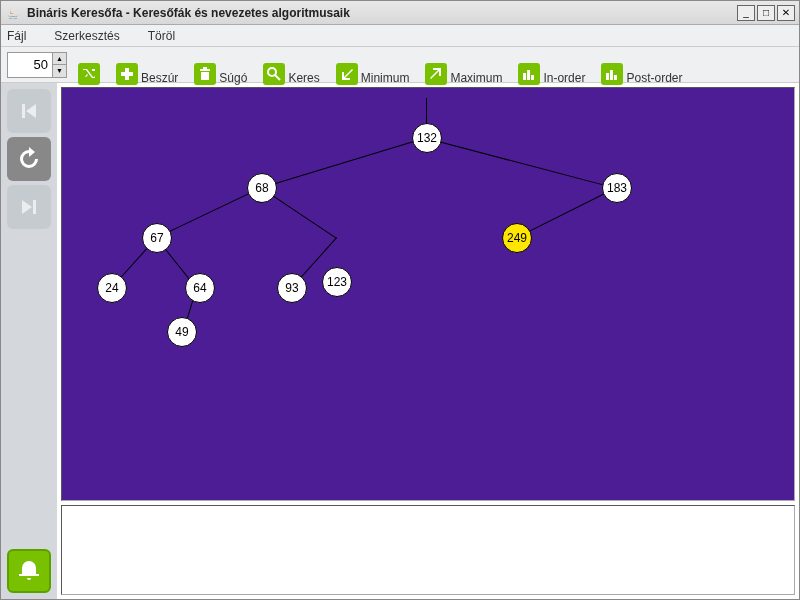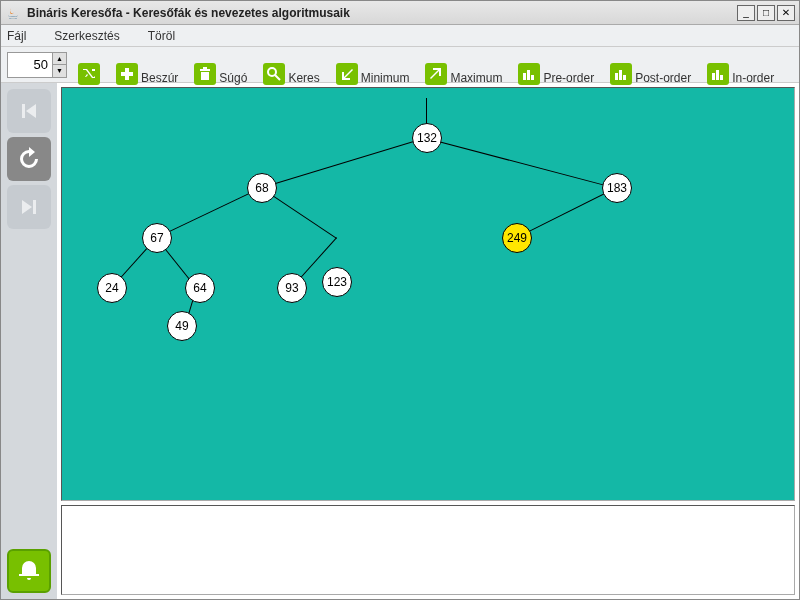--- a/index.html
+++ b/index.html
@@ -21,21 +21,21 @@
 .tbtn { display: flex; align-items: flex-end; height: 28px; padding: 0 4px; gap: 3px; font-size: 12px; color: #333; cursor: pointer; border: 1px solid transparent; border-radius: 2px; margin-top: 15px; }
 .ticon { width: 22px; height: 22px; background: #78c000; border-radius: 3px; display: flex; align-items: center; justify-content: center; color: #fff; font-weight: bold; }
 .content { flex: 1; display: flex; }
 .sidebar { width: 56px; background: #d4d8dc; display: flex; flex-direction: column; align-items: center; padding: 6px 0; gap: 4px; }
 .side-btn { width: 44px; height: 44px; border-radius: 6px; background: #bcc2c8; display: flex; align-items: center; justify-content: center; cursor: pointer; }
 .side-btn.disabled { opacity: 0.55; }
 .side-btn svg { fill: #fff; }
 .side-btn.active { background: #78c000; border: 2px solid #5aa000; }
 .sidebar-spacer { flex: 1; }
 .canvas-wrap { flex: 1; display: flex; flex-direction: column; }
-.canvas { flex: 1; background: #14b8a6; position: relative; border: 1px inset #aaa; margin: 4px; }
+.canvas { flex: 1; background: #4c1d95; position: relative; border: 1px inset #aaa; margin: 4px; }
 .output { height: 90px; background: #fff; border: 1px inset #aaa; margin: 0 4px 4px 4px; }
 .edge { position: absolute; background: #000; height: 1px; transform-origin: 0 0; }
 .node { position: absolute; width: 30px; height: 30px; border-radius: 50%; background: #fff; border: 1px solid #000; display: flex; align-items: center; justify-content: center; font-size: 12px; transform: translate(-50%,-50%); }
 .node.hl { background: #ffe600; }
 </style>
 </head>
 <body>
 
 <div class="window">
   <div class="titlebar">
@@ -119,41 +119,31 @@
       <span>Maximum</span>
     </div>
     <div class="tbtn">
       <span class="ticon">
           <svg width="14" height="14" viewBox="0 0 14 14" fill="#fff">
             <rect x="1" y="6" width="3" height="7"></rect>
             <rect x="5" y="3" width="3" height="10"></rect>
             <rect x="9" y="8" width="3" height="5"></rect>
           </svg>
         </span>
-      <span>Pre-order</span>
+      <span>In-order</span>
     </div>
     <div class="tbtn">
       <span class="ticon">
           <svg width="14" height="14" viewBox="0 0 14 14" fill="#fff">
             <rect x="1" y="6" width="3" height="7"></rect>
             <rect x="5" y="3" width="3" height="10"></rect>
             <rect x="9" y="8" width="3" height="5"></rect>
           </svg>
         </span>
       <span>Post-order</span>
-    </div>
-    <div class="tbtn">
-      <span class="ticon">
-          <svg width="14" height="14" viewBox="0 0 14 14" fill="#fff">
-            <rect x="1" y="6" width="3" height="7"></rect>
-            <rect x="5" y="3" width="3" height="10"></rect>
-            <rect x="9" y="8" width="3" height="5"></rect>
-          </svg>
-        </span>
-      <span>In-order</span>
     </div>
   </div>
 
   <div class="content">
     <div class="sidebar">
       <div class="side-btn disabled">
         <svg width="22" height="22" viewBox="0 0 22 22">
             <rect x="4" y="4" width="3" height="14"></rect>
             <path d="M18 4v14L8 11z"></path>
           </svg>
@@ -191,18 +181,18 @@
           <div class="edge" style="left: 135px; top: 200px; width: 52.2015px; transform: rotate(106.699deg);"></div>
           <div class="node" style="left: 365px; top: 50px;">132</div>
           <div class="node" style="left: 200px; top: 100px;">68</div>
           <div class="node" style="left: 555px; top: 100px; text-align: center;">183</div>
           <div class="node" style="left: 95px; top: 150px;">67</div>
           <div class="node" style="left: 275px; top: 150px; margin-top: 44px;">123</div>
           <div class="node hl" style="left: 455px; top: 150px;">249</div>
           <div class="node" style="left: 50px; top: 200px;">24</div>
           <div class="node" style="left: 138px; top: 200px;">64</div>
           <div class="node" style="left: 230px; top: 200px;">93</div>
-          <div class="node" style="left: 120px; top: 238px;">49</div>
+          <div class="node" style="left: 120px; top: 244px;">49</div>
         </div>
       <div class="output"></div>
     </div>
   </div>
 </div>
 
 </body></html>

